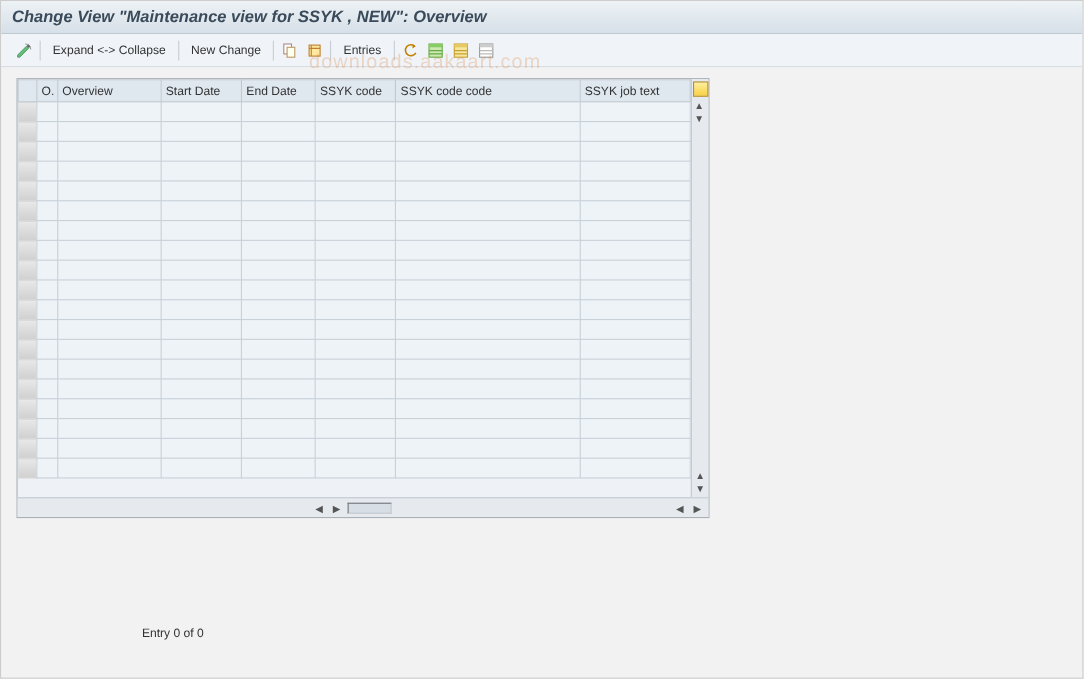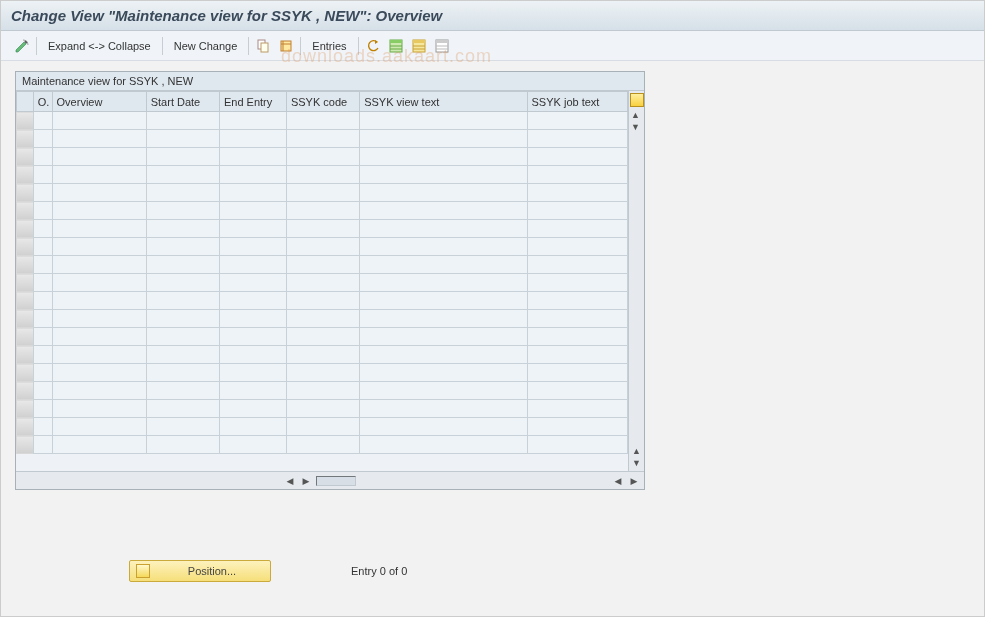--- a/index.html
+++ b/index.html
@@ -269,43 +269,42 @@
         <rect x="2" y="2" width="12" height="12" fill="#fff" stroke="#999"></rect>
         <rect x="2" y="2" width="12" height="3" fill="#ccc"></rect>
         <line x1="2" y1="8" x2="14" y2="8" stroke="#bbb"></line>
         <line x1="2" y1="11" x2="14" y2="11" stroke="#bbb"></line>
       </svg>
   </span>
 </div>
 
 <div class="content-pane">
   <div class="table-wrap">
-    <div class="table-caption">Maintenance view for SSYK , NEW</div>
     <div class="grid-area">
       <div class="grid-main">
         <table class="grid">
           <colgroup>
             <col class="col-sel">
               <col class="col-o">
               <col class="col-pos">
               <col class="col-start">
             <col class="col-end">
               <col class="col-ssyk">
               <col class="col-text">
               <col class="col-job">
           </colgroup>
           <thead>
             <tr>
               <th></th>
               <th>O.</th>
               <th>Overview</th>
               <th>Start Date</th>
-              <th>End Entry</th>
+              <th>End Date</th>
               <th>SSYK code</th>
-              <th>SSYK view text</th>
+              <th>SSYK code code</th>
               <th>SSYK job text</th>
             </tr>
           </thead>
           <tbody id="grid-body">
               <tr>
                 <td class="rowsel"></td>
                 <td></td>
                 <td></td>
                 <td></td>
                 <td></td>
@@ -517,18 +516,14 @@
       <span class="flex"></span>
       <span class="arrow-btn">◀</span>
       <span class="arrow-btn">▶</span>
     </div>
   </div>
 </div>
 
 <div class="watermark">downloads.aakaart.com</div>
 
 <div class="footer-row">
-  <button class="position-btn">
-    <span class="pb-icon"></span>
-    <span class="pb-label">Position...</span>
-  </button>
   <span class="entry-text">Entry 0 of 0</span>
 </div>
 
 </body></html>

